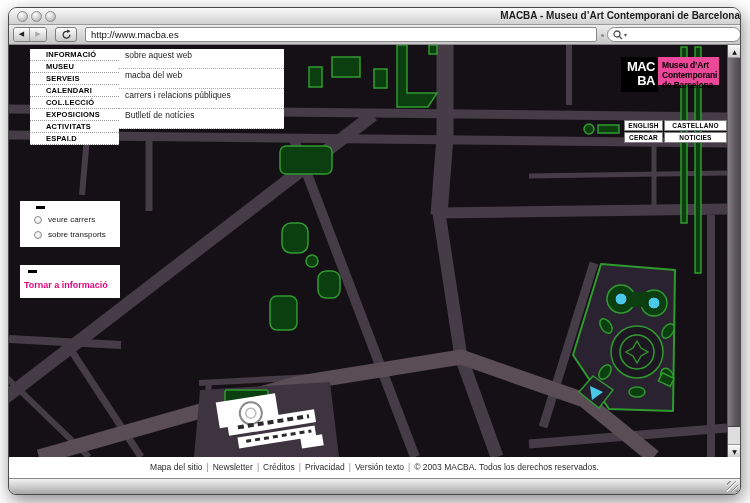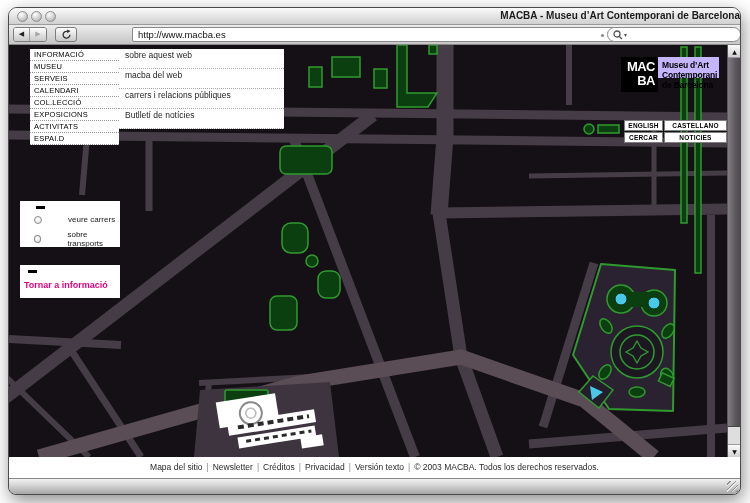--- a/index.html
+++ b/index.html
@@ -24,21 +24,21 @@
     border:1px solid #7d7d7d; border-radius:3px; overflow:hidden; }
   .navbtn { width:16px; height:100%; background:linear-gradient(#fdfdfd,#c9c9c9);
     font-family:"DejaVu Sans",sans-serif; font-size:7px; line-height:13px; text-align:center; }
   .navbtn.back { color:#222; border-right:1px solid #9a9a9a; }
   .navbtn.fwd  { color:#a8a8a8; }
   .refreshbtn { position:absolute; left:46px; top:2px; width:22px; height:15px;
     border:1px solid #7d7d7d; border-radius:3px; background:linear-gradient(#fdfdfd,#c9c9c9);
     display:flex; align-items:center; justify-content:center; }
   .urlfield { position:absolute; left:76px; top:2px; width:512px; height:15px;
     border:1px solid #8a8a8a; border-radius:2px; background:#fff;
-    font-family:"Liberation Sans",sans-serif; font-size:9.5px; color:#111; padding:0 5px;margin-left:47px; }
+    font-family:"Liberation Sans",sans-serif; font-size:9.5px; color:#111; padding:0 5px; }
   .fielddot { position:absolute; left:592px; top:9px; width:3px; height:3px; border-radius:50%; background:#8a8a8a; }
   .searchfield { position:absolute; left:598px; top:2px; width:134px; height:15px;
     border:1px solid #8a8a8a; border-radius:8px; background:#fff;
     display:flex; align-items:center; padding-left:5px; gap:1px; }
   .searchfield input { border:none; outline:none; background:transparent; width:100px;
     font-size:9px; font-family:"Liberation Sans",sans-serif; }
   .chev { font-size:6px; color:#555; font-family:"DejaVu Sans",sans-serif; }
 
   
   .content { position:relative; flex:0 0 412px; height:412px; background:#151015; overflow:hidden; }
@@ -52,51 +52,51 @@
     font-family:"DejaVu Sans",sans-serif; font-size:6px; line-height:13px; color:#111; }
   .sbtn.up { top:0; border-bottom:1px solid #9a9a9a; }
   .sbtn.down { top:399px; border-top:1px solid #9a9a9a; }
   .sthumb { position:absolute; left:0; top:13px; width:13px; height:369px;
     background:linear-gradient(90deg,#837d83,#5b555c 60%,#4e484e); border-bottom:1px solid #444; }
 
   
   .menu { position:absolute; left:21px; top:4px; display:flex; }
   .menu-left { width:89px; }
   .menu-left .mi { height:12px; line-height:12px; background:#fff; color:#000;
-    font-size:7.5px; font-weight:normal; letter-spacing:.2px; padding-left:4px;
+    font-size:7.5px; font-weight:bold; letter-spacing:.2px; padding-left:16px;
     border-bottom:1px dotted #9a9a9a; }
   .menu-right { width:165px; }
   .menu-right .smi { height:20px; line-height:12.5px; background:#fff; color:#1d1d1d;
     font-size:8.5px; padding-left:6px; border-bottom:1px dotted #a8a8a8; }
   .menu-right .smi.hl { background:#e2e2e2; }
 
   
   .logo { position:absolute; left:612px; top:12px; display:flex; }
   .logo-black { width:37px; height:35px; background:#000; color:#fff; text-align:right;
     font-weight:bold; font-size:13px; line-height:13.5px; padding:3px 3px 0 0; letter-spacing:-.5px; }
-  .logo-white { width:61px; height:21px; background:#c4b5fd; color:#000; font-weight:bold;
+  .logo-white { width:61px; height:28px; background:#ec4899; color:#000; font-weight:bold;
     font-size:8.5px; line-height:10px; padding:3px 0 0 4px; letter-spacing:-.2px; }
 
   
   .langgrid { position:absolute; left:615px; top:75px; display:grid;
     grid-template-columns:39px 63px; grid-auto-rows:11px; gap:1px; }
   .langbtn { background:#fff; border:1px solid #7e7e7e; color:#000; font-size:6.5px;
     font-weight:bold; text-align:center; line-height:9px; letter-spacing:.2px; }
 
   
   .panel { position:absolute; left:11px; width:100px; background:#fff; }
   .panel1 { top:156px; height:46px; }
   .panel2 { top:220px; height:33px; }
   .dash { width:9px; height:3px; background:#000; }
   .panel1 .dash { margin:5px 0 0 16px; }
   .panel2 .dash { margin:5px 0 0 8px; }
   .radiorow { display:flex; align-items:center; gap:6px; padding-left:14px; margin-top:6px; }
   .radio { width:8px; height:8px; border:1.4px solid #8b8b8b; border-radius:50%;
     background:radial-gradient(circle at 40% 35%, #fff, #ddd); }
-  .radiolabel { font-size:8px; color:#1a1a1a;margin-left:20px; }
+  .radiolabel { font-size:8px; color:#1a1a1a; }
   .pinklink { margin:7px 12px 0 4px; font-size:9px; font-weight:bold; }
 
   
   .footer { flex:0 0 21px; height:21px; background:#fff; text-align:center;
     font-size:8.5px; line-height:21px; color:#2a2a2a; }
   .footer .sep { color:#8a8a8a; margin:0 4px; }
   .footer .flink { color:#2a2a2a; }
 
   
   .statusbar { position:relative; flex:1; background:linear-gradient(#f2f2f2,#d6d6d6 40%,#a6a6a6);

